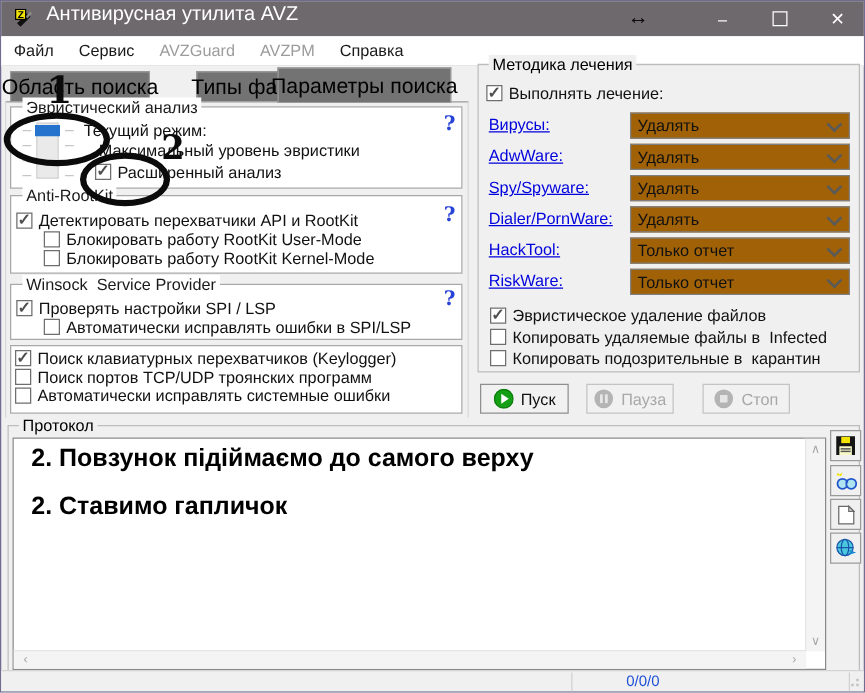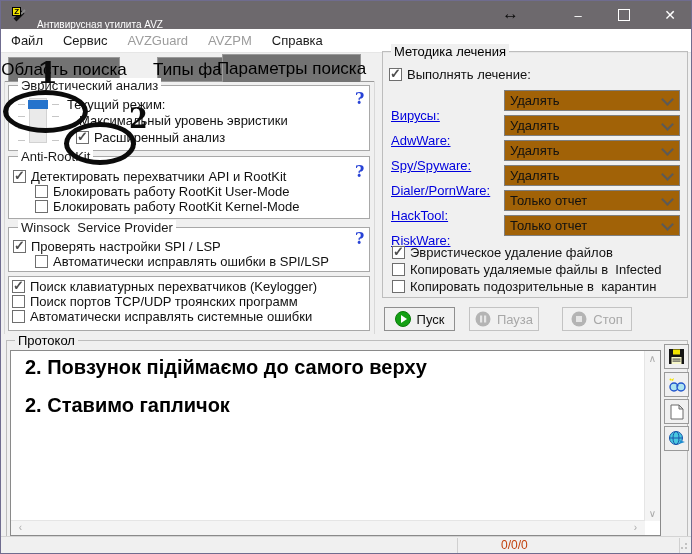--- a/index.html
+++ b/index.html
@@ -1,20 +1,20 @@
 <!DOCTYPE html>
 <html><head>
 <meta charset="utf-8">
 <style>
   html,body{margin:0;padding:0;}
   body{width:692px;height:554px;overflow:hidden;font-family:"Liberation Sans",sans-serif;background:#f0f0f0;}
   #win{position:absolute;left:0;top:0;width:692px;height:554px;background:#f0f0f0;border:1px solid #6f6c8f;box-sizing:border-box;}
   
   .titlebar{position:absolute;left:0;top:0;right:0;height:28px;background:#6d696d;color:#fff;}
-  .title-text{position:absolute;left:36px;top:18px;font-size:10px;color:#fff;white-space:pre;}
+  .title-text{position:absolute;left:36px;top:2px;font-size:16px;color:#fff;white-space:pre;}
   .appicon{position:absolute;left:10px;top:6px;width:16px;height:16px;}
   .wbtn{position:absolute;top:0;width:46px;height:28px;display:flex;align-items:center;justify-content:center;color:#fff;font-size:13px;}
   .cursor-glyph{position:absolute;left:501px;top:3px;font-size:17px;font-weight:bold;color:#0c0c0c;}
   
   .menubar{position:absolute;left:0;top:28px;right:0;height:23px;background:#ffffff;border-bottom:1px solid #e6e6e6;display:flex;align-items:center;}
   .menu-item{padding:0 10px;font-size:13px;color:#1a1a1a;white-space:pre;}
   .menu-item.disabled{color:#9c9c9c;}
   
   .tab{position:absolute;background:#737373;border:1px solid #9a9a9a;border-bottom:none;box-sizing:border-box;font-size:17px;display:flex;align-items:center;justify-content:center;white-space:pre;}
   .tabline{position:absolute;left:3px;top:80px;width:371px;height:1px;background:#9a9a9a;}
@@ -29,37 +29,37 @@
   
   .row{position:absolute;display:flex;align-items:center;gap:5px;font-size:13px;color:#111;white-space:pre;}
   .cb{width:13px;height:13px;min-width:13px;border:1px solid #6e6e6e;background:#fff;position:relative;box-sizing:border-box;}
   .cb.on::after{content:"✓";position:absolute;left:0px;top:-3px;font-size:13px;font-weight:bold;color:#4f4f4f;}
   .txt{position:absolute;font-size:13px;color:#111;white-space:pre;}
   
   .slider-track{position:absolute;left:28px;top:97px;width:18px;height:45px;background:#eaeaea;border:1px solid #d2d2d2;box-sizing:border-box;}
   .slider-thumb{position:absolute;left:27px;top:99px;width:20px;height:9px;background:#2573cc;}
   .tick{position:absolute;width:7px;height:1px;background:#c6c6c6;}
   
-  .link{position:absolute;font-size:13px;color:#0000dd;text-decoration:underline;white-space:pre;margin-top:16px;}
+  .link{position:absolute;font-size:13px;color:#0000dd;text-decoration:underline;white-space:pre;}
   .combo{position:absolute;left:503px;width:176px;height:21px;background:#a16207;border:1px solid #7f7f7f;box-sizing:border-box;font-size:13px;line-height:19px;padding-left:5px;color:#111;white-space:pre;}
   .chev{position:absolute;right:7px;top:4px;width:7px;height:7px;border-right:2px solid #5a5a5a;border-bottom:2px solid #5a5a5a;transform:rotate(45deg);}
   
   .btn{position:absolute;top:306px;height:24px;background:#f1f1f1;border:1px solid #8f8f8f;box-sizing:border-box;display:flex;align-items:center;justify-content:center;gap:6px;font-size:13px;color:#111;}
   .btn.disabled{border-color:#c3c3c3;color:#a8a8a8;}
   
   .proto-area{position:absolute;left:9px;top:349px;width:651px;height:186px;background:#fff;border:1px solid #8a8a8a;box-sizing:border-box;}
   .proto-line{position:absolute;left:14px;font-weight:bold;font-size:20px;color:#000;white-space:pre;}
   .vscroll{position:absolute;right:0;top:0;bottom:14px;width:15px;background:#f4f4f4;border-left:1px solid #e5e5e5;}
   .hscroll{position:absolute;left:0;right:15px;bottom:0;height:14px;background:#f4f4f4;border-top:1px solid #e5e5e5;}
   .sarrow{position:absolute;color:#a9a9a9;font-size:10px;width:15px;text-align:center;}
   .sbtn{position:absolute;left:663px;width:25px;height:25px;background:#f0f0f0;border:1px solid #9a9a9a;box-sizing:border-box;display:flex;align-items:center;justify-content:center;}
   
   .statusbar{position:absolute;left:0;bottom:0;right:0;height:16px;background:#f0f0f0;border-top:1px solid #d4d4d4;}
   .sep{position:absolute;top:1px;bottom:0;width:1px;background:#d0d0d0;}
-  .status-text{position:absolute;left:500px;top:1px;font-size:12px;color:#c2410c;}
+  .status-text{position:absolute;left:500px;top:1px;font-size:12px;color:#1d4ed8;}
   .grip{position:absolute;right:4px;bottom:4px;width:2px;height:2px;background:#c2c2c2;box-shadow:-4px 0 0 #c2c2c2,0 -4px 0 #c2c2c2;}
   
   .anno-num{position:absolute;font-family:"DejaVu Serif",serif;font-weight:bold;color:#0b0b0b;z-index:60;}
   .anno-ellipse{position:absolute;border:5px solid #0b0b0b;border-radius:50%;z-index:60;pointer-events:none;}
 </style>
 </head>
 <body>
 
 <div id="win">
 

